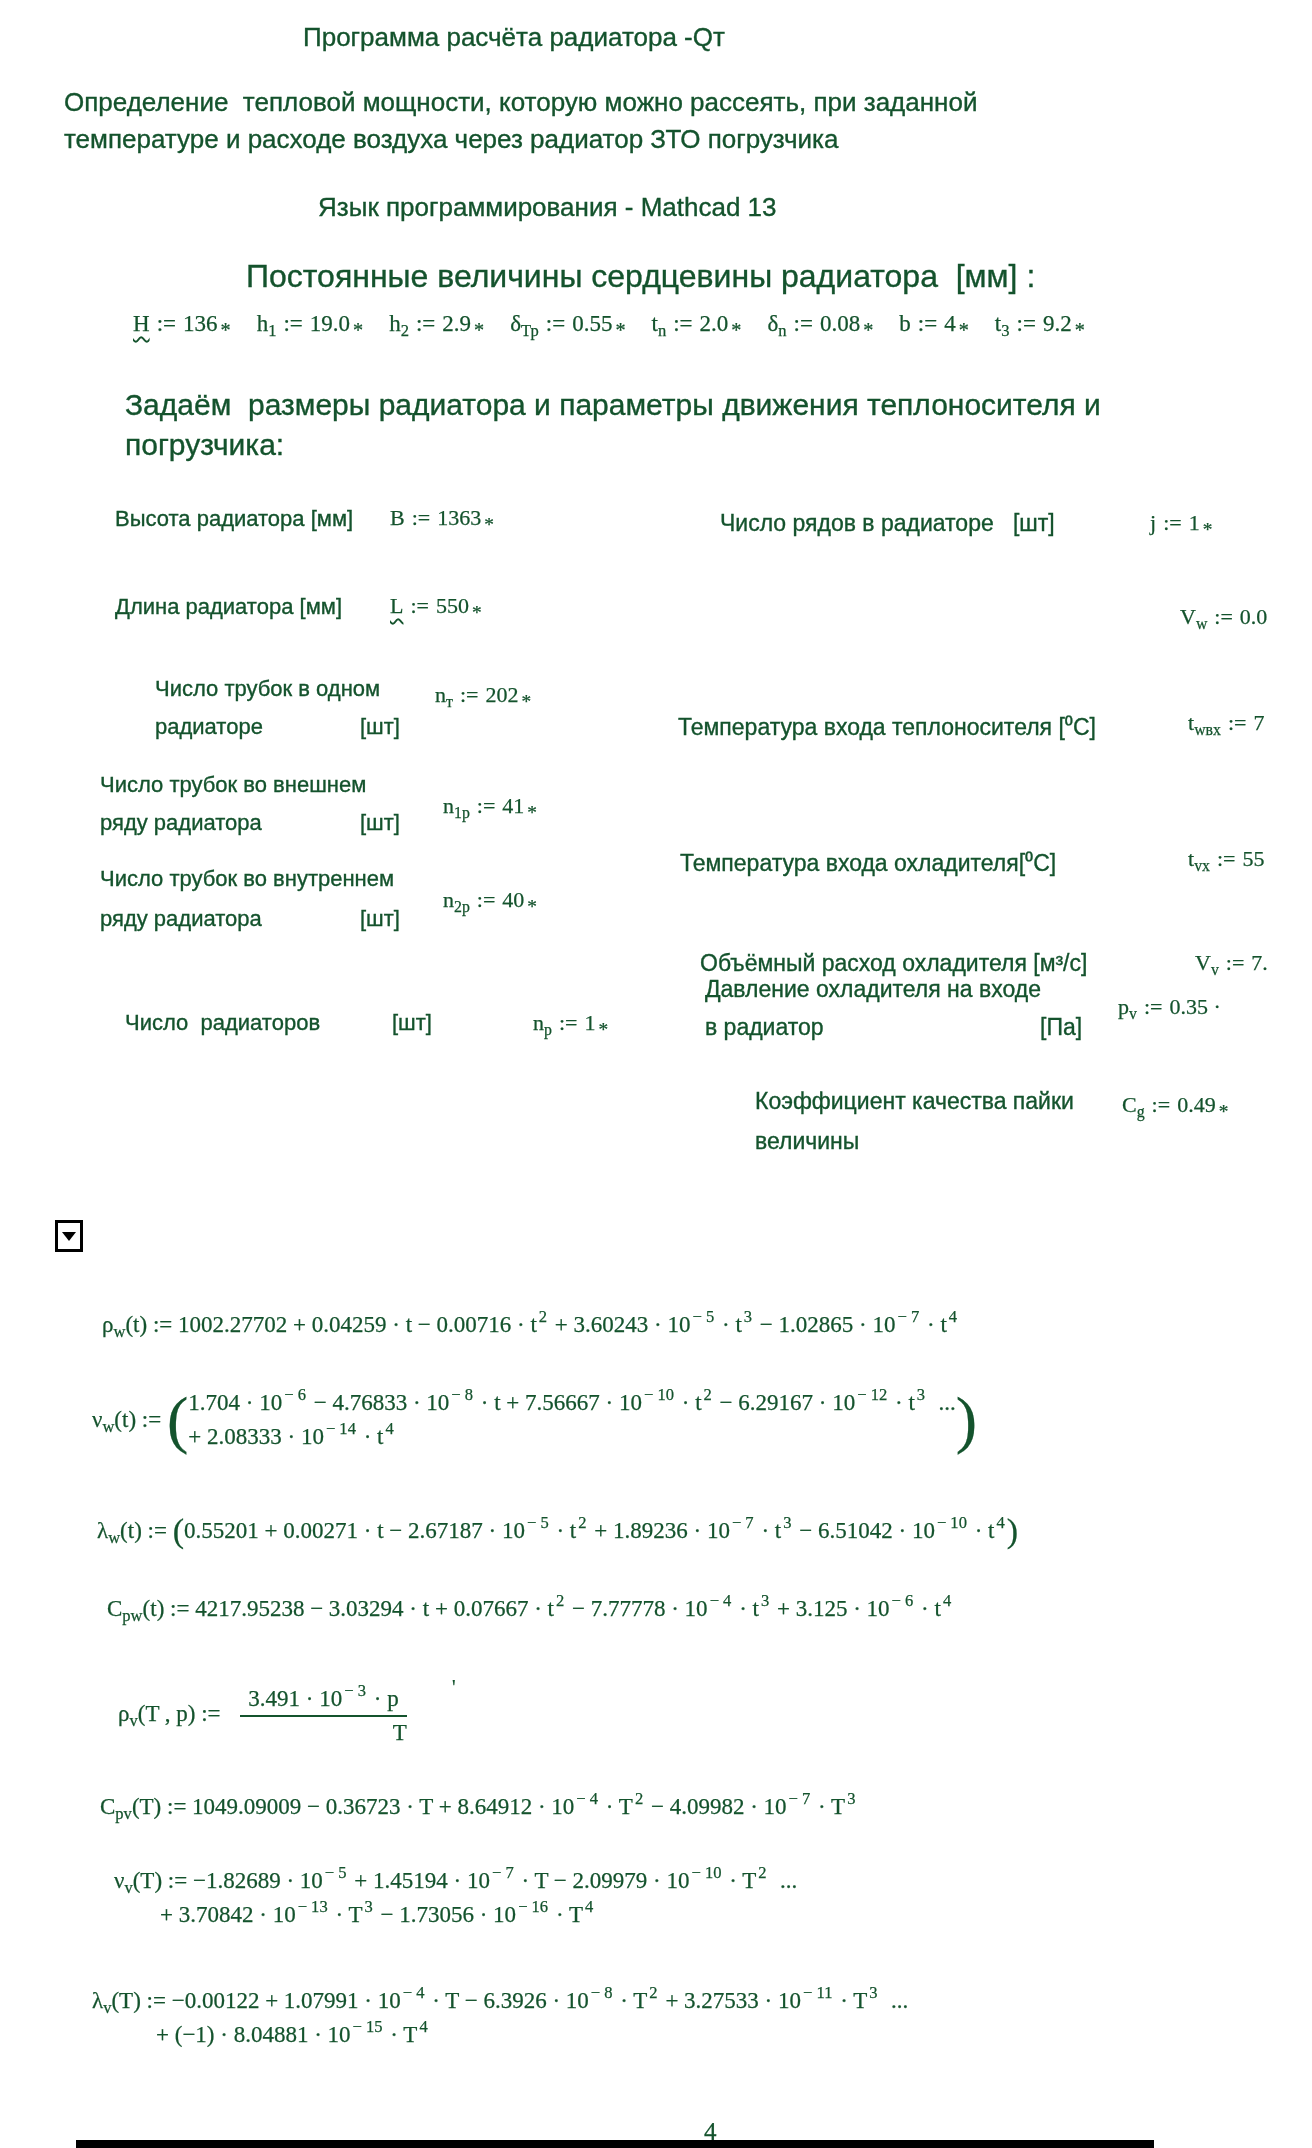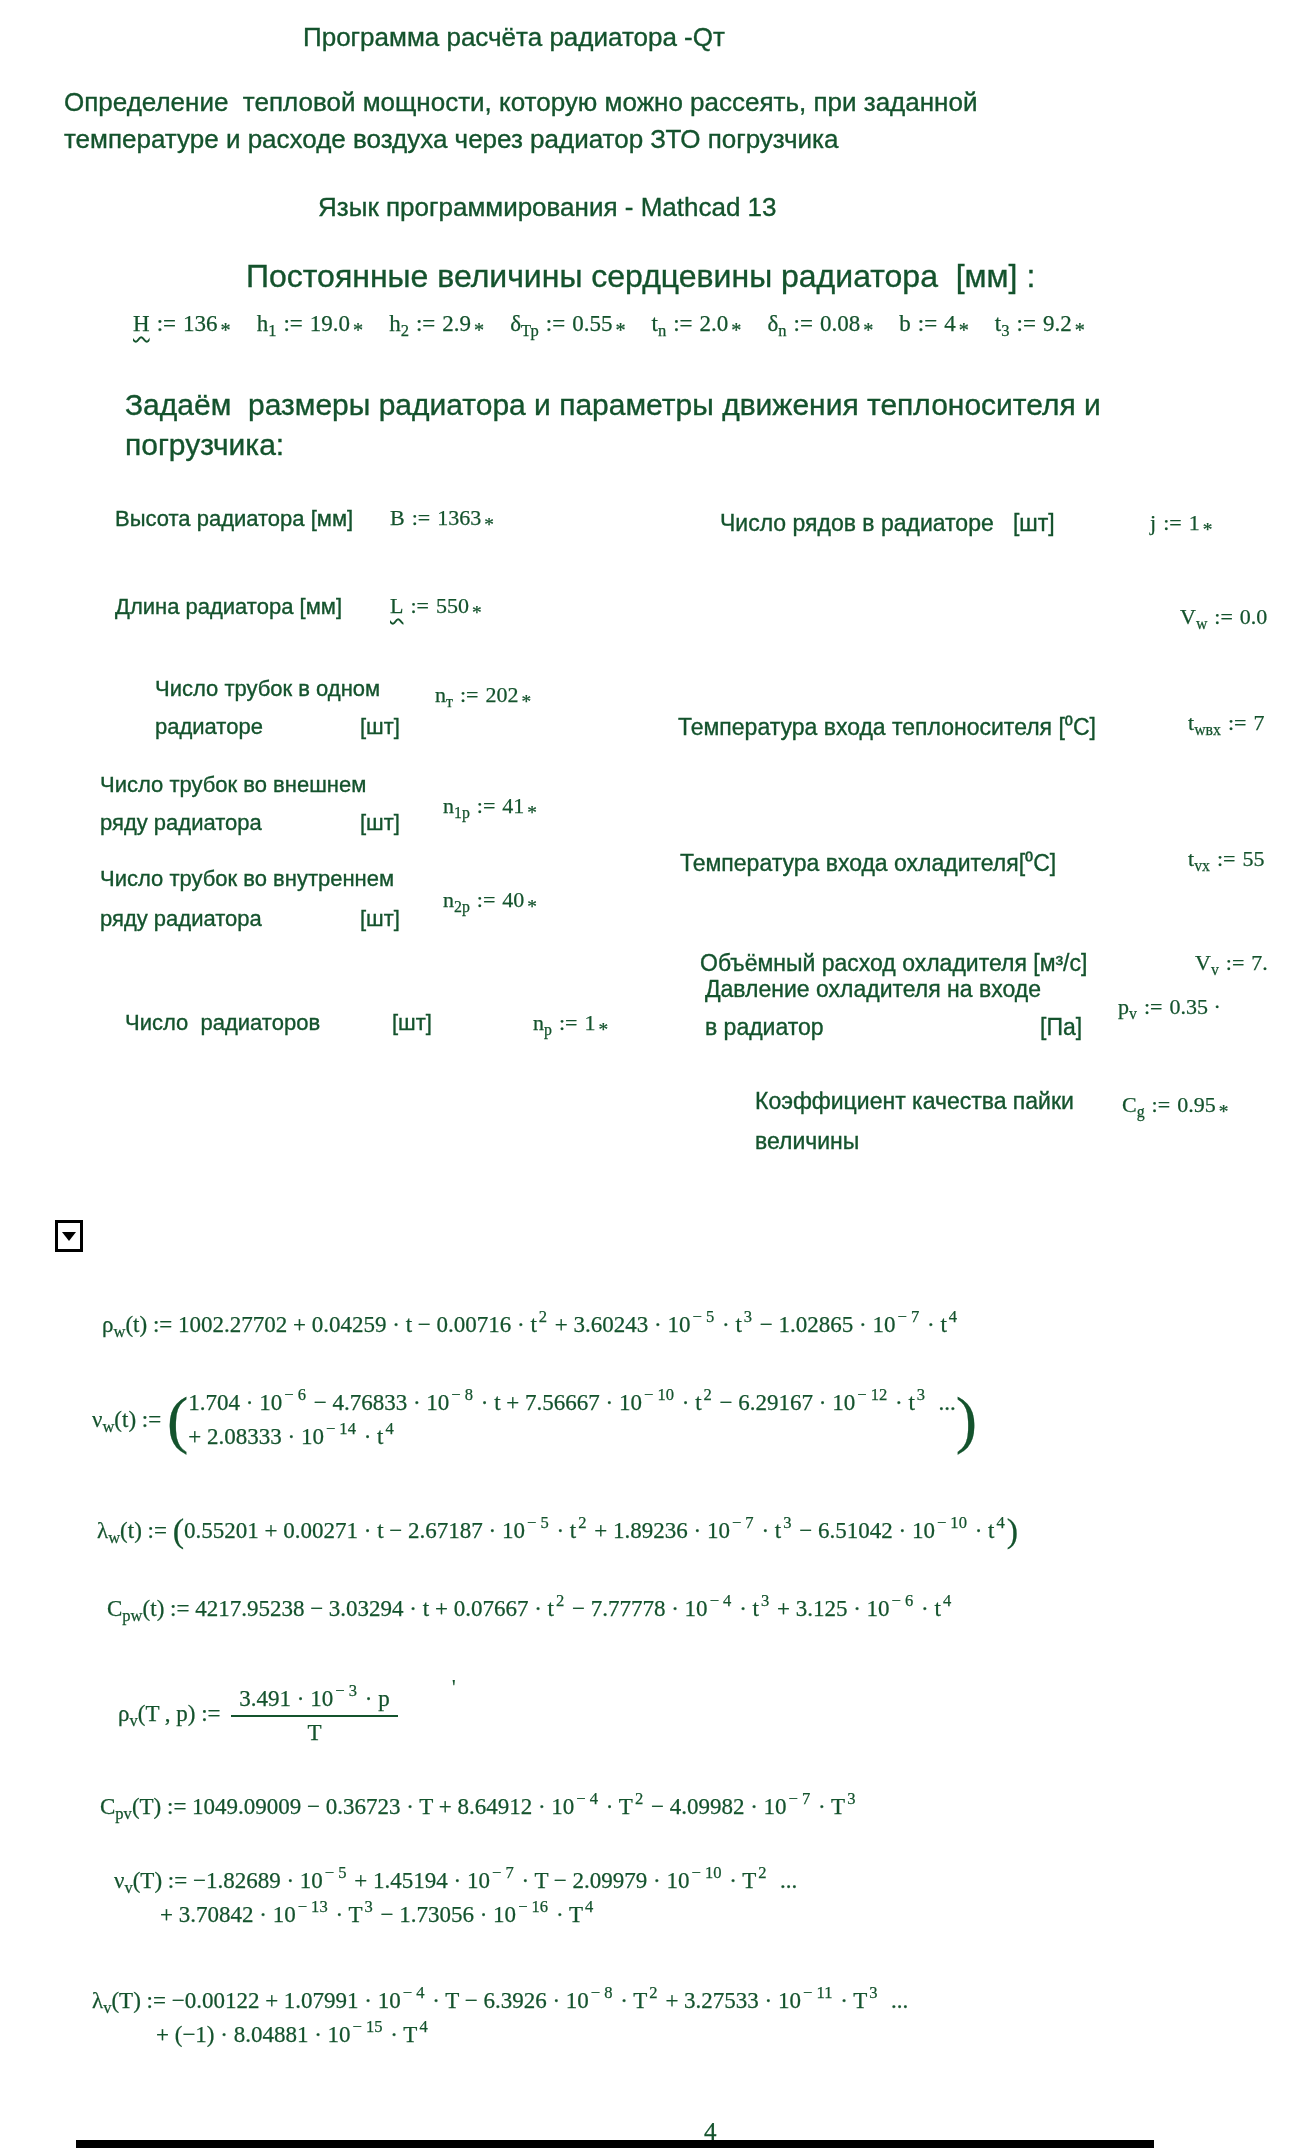--- a/index.html
+++ b/index.html
@@ -27,21 +27,21 @@
   .formula{font-size:23px;display:flex;align-items:center}
   .fhead{white-space:pre}
   .flines{display:flex;flex-direction:column;gap:8px}
   .fline{white-space:pre}
   .fparen{display:flex;align-items:center}
   .bigparen{display:inline-block;line-height:1;font-weight:300}
   .lcount1 .bigparen{font-size:34px}
   .lcount2 .bigparen{font-size:64px}
   .f-nu-v .fline1{margin-left:46px}
   .f-lambda-v .fline1{margin-left:64px}
-  .mfrac{display:inline-flex;flex-direction:column;align-items:center;vertical-align:middle;margin:0 5px}
+  .mfrac{display:inline-flex;flex-direction:column;align-items:flex-end;vertical-align:middle;margin:0 14px}
   .mnum{padding:0 8px 3px;border-bottom:2px solid currentColor;white-space:pre}
   .mden{padding-top:3px;white-space:pre}
   
   .marker{width:22px;height:26px;border:3px solid #000;display:flex;align-items:center;justify-content:center;background:#fff}
   .tri{width:0;height:0;border-left:7px solid transparent;border-right:7px solid transparent;border-top:9px solid #000}
   .scanbar{background:#000}
 </style>
 </head>
 <body>
 
@@ -97,21 +97,21 @@
   <div class="abs rlbl" style="left:700px;top:950px">Объёмный расход охладителя [м³/с]</div>
   <div class="abs math" style="left:1195px;top:950px"><span class="mv">V</span><span class="msub">v</span><span class="mop">:=</span><span>7.</span></div>
 
   <div class="abs rlbl" style="left:705px;top:976px">Давление охладителя на входе</div>
   <div class="abs rlbl" style="left:705px;top:1014px">в радиатор</div>
   <div class="abs rlbl" style="left:1040px;top:1014px">[Па]</div>
   <div class="abs math" style="left:1118px;top:994px"><span class="mv">p</span><span class="msub">v</span><span class="mop">:=</span><span>0.35 ·</span></div>
 
   <div class="abs rlbl" style="left:755px;top:1088px">Коэффициент качества пайки</div>
   <div class="abs rlbl" style="left:755px;top:1128px">величины</div>
-  <div class="abs math" style="left:1122px;top:1092px"><span class="mv">C</span><span class="msub">g</span><span class="mop">:=</span><span>0.95</span><span class="star">*</span></div>
+  <div class="abs math" style="left:1122px;top:1092px"><span class="mv">C</span><span class="msub">g</span><span class="mop">:=</span><span>0.49</span><span class="star">*</span></div>
 
   <div class="abs marker" style="left:55px;top:1220px">
     <div class="tri"></div>
   </div>
 
   <div class="abs formula f-rho-w lcount1" style="left:102px;top:1312px"><span class="flines"><div class="fline fline0"><span class="mv">ρ</span><span class="msub">w</span><span>(t) := 1002.27702 + 0.04259 · t − 0.00716 · t</span><span class="msup">2</span><span> + 3.60243 · 10</span><span class="msup">− 5</span><span> · t</span><span class="msup">3</span><span> − 1.02865 · 10</span><span class="msup">− 7</span><span> · t</span><span class="msup">4</span></div></span></div>
   <div class="abs formula f-nu-w lcount2" style="left:92px;top:1388px"><span class="fhead"><span class="mv">ν</span><span class="msub">w</span><span>(t) := </span></span><span class="fparen"><span class="bigparen">(</span><span class="flines"><div class="fline fline0"><span>1.704 · 10</span><span class="msup">− 6</span><span> − 4.76833 · 10</span><span class="msup">− 8</span><span> · t + 7.56667 · 10</span><span class="msup">− 10</span><span> · t</span><span class="msup">2</span><span> − 6.29167 · 10</span><span class="msup">− 12</span><span> · t</span><span class="msup">3</span><span>  ...</span></div><div class="fline fline1"><span>+ 2.08333 · 10</span><span class="msup">− 14</span><span> · t</span><span class="msup">4</span></div></span><span class="bigparen">)</span></span></div>
   <div class="abs formula f-lambda-w lcount1" style="left:97px;top:1514px"><span class="fhead"><span class="mv">λ</span><span class="msub">w</span><span>(t) := </span></span><span class="fparen"><span class="bigparen">(</span><span class="flines"><div class="fline fline0"><span>0.55201 + 0.00271 · t − 2.67187 · 10</span><span class="msup">− 5</span><span> · t</span><span class="msup">2</span><span> + 1.89236 · 10</span><span class="msup">− 7</span><span> · t</span><span class="msup">3</span><span> − 6.51042 · 10</span><span class="msup">− 10</span><span> · t</span><span class="msup">4</span></div></span><span class="bigparen">)</span></span></div>
   <div class="abs formula f-C-pw lcount1" style="left:107px;top:1596px"><span class="flines"><div class="fline fline0"><span class="mv">C</span><span class="msub">pw</span><span>(t) := 4217.95238 − 3.03294 · t + 0.07667 · t</span><span class="msup">2</span><span> − 7.77778 · 10</span><span class="msup">− 4</span><span> · t</span><span class="msup">3</span><span> + 3.125 · 10</span><span class="msup">− 6</span><span> · t</span><span class="msup">4</span></div></span></div>
   <div class="abs formula f-rho-v lcount1" style="left:118px;top:1686px"><span class="flines"><div class="fline fline0"><span class="mv">ρ</span><span class="msub">v</span><span>(T , p) := </span><span class="mfrac"><span class="mnum"><span>3.491 · 10</span><span class="msup">− 3</span><span> · p</span></span><span class="mden"><span>T</span></span></span></div></span></div>

